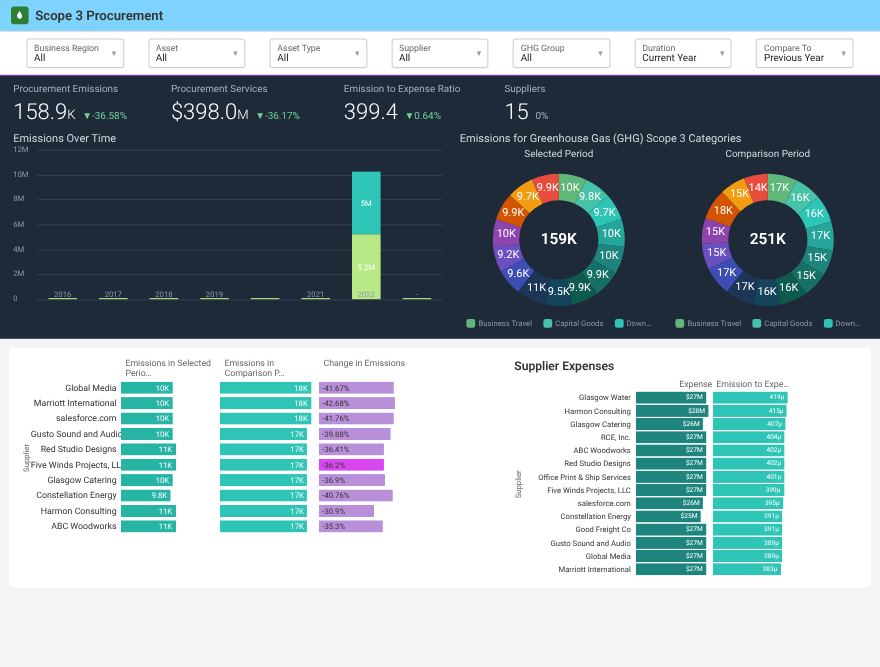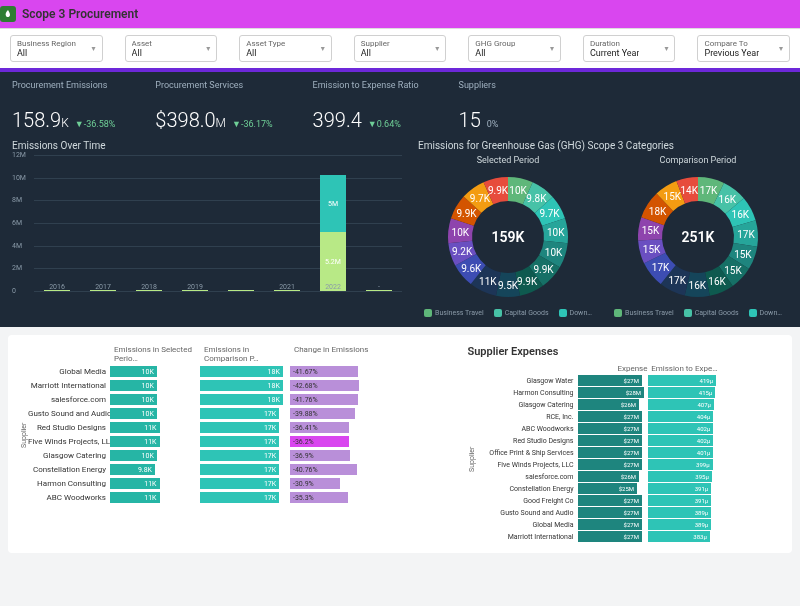--- a/index.html
+++ b/index.html
@@ -1,28 +1,28 @@
 <!DOCTYPE html>
 <html><head>
 <meta charset="utf-8">
 <style>
 *{box-sizing:border-box;margin:0;padding:0;font-family:-apple-system,BlinkMacSystemFont,"Segoe UI",Roboto,sans-serif}
 body{background:#f3f4f5;width:800px;height:606px;overflow:hidden;font-size:10px;color:#333}
-.header{background:#d946ef;padding:6px 0;border-bottom:1px solid #ddd;display:flex;align-items:center;gap:6px}
+.header{background:#7dd3fc;padding:6px 10px;border-bottom:1px solid #ddd;display:flex;align-items:center;gap:6px}
 .logo{width:16px;height:16px;background:#2e7d32;border-radius:3px;display:flex;align-items:center;justify-content:center}
 .title{font-size:12px;font-weight:600}
-.filters{background:#fff;padding:6px 10px;display:flex;gap:22px;border-bottom:4px solid #6d28d9}
+.filters{background:#fff;padding:6px 24px;display:flex;gap:22px;border-bottom:1px solid #6d28d9}
 .filter{flex:1;border:1px solid #d0d0d0;border-radius:3px;padding:3px 6px;display:flex;justify-content:space-between;align-items:center;cursor:pointer;min-width:0}
 .filter-text{overflow:hidden}
 .filter-label{font-size:8px;color:#666;white-space:nowrap}
 .filter-value{font-size:9px;color:#222;white-space:nowrap}
 .chev{color:#999;font-size:8px}
 .dark{background:#1e2a38;color:#cfd8dc;padding:8px 12px 10px}
 .kpis{display:flex;gap:40px;margin-bottom:8px}
-.kpi-label{font-size:9px;color:#9fb0bf;margin-bottom:18px}
+.kpi-label{font-size:9px;color:#9fb0bf;margin-bottom:2px}
 .kpi-row{display:flex;align-items:baseline;gap:6px}
 .kpi-val{font-size:20px;font-weight:300;color:#fff}
 .unit{font-size:12px}
 .delta{font-size:9px;color:#6fcf97}
 .delta.z{color:#9fb0bf}
 .charts-row{display:flex;gap:16px}
 .chart-left{flex:1}
 .chart-right{width:370px}
 .chart-title{font-size:10px;color:#cfd8dc;margin-bottom:4px}
 .barchart{position:relative;height:150px}

